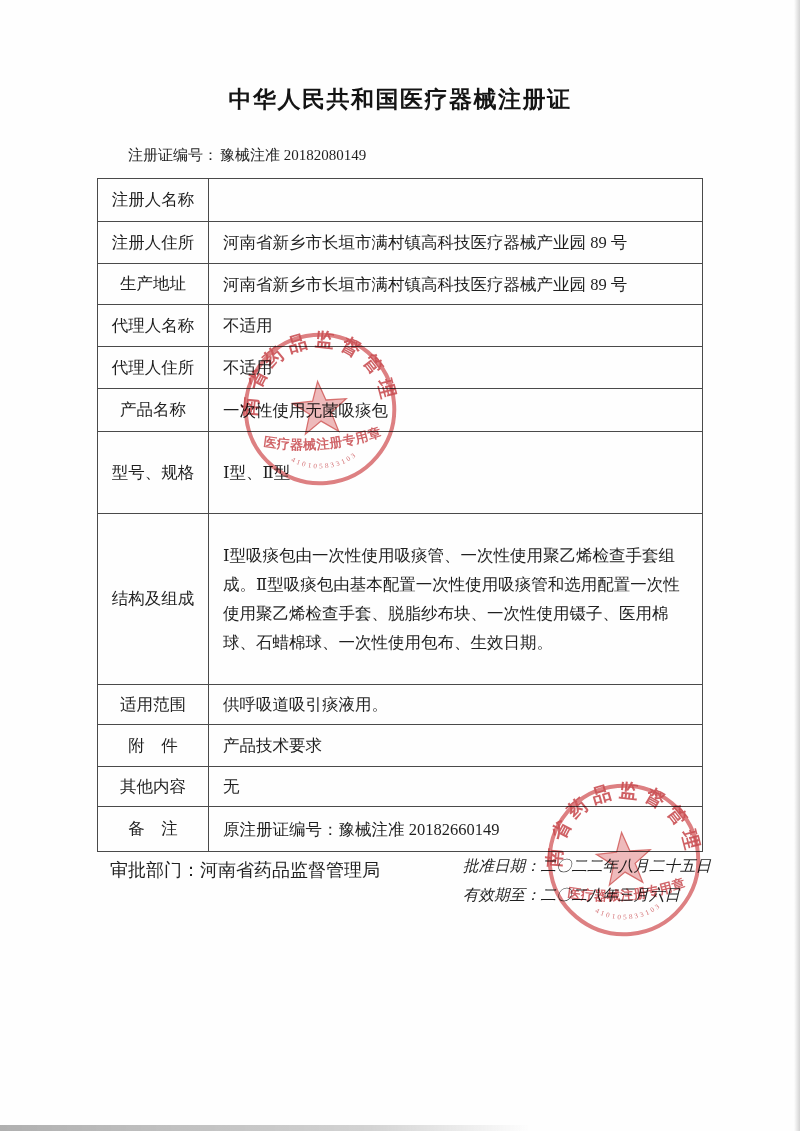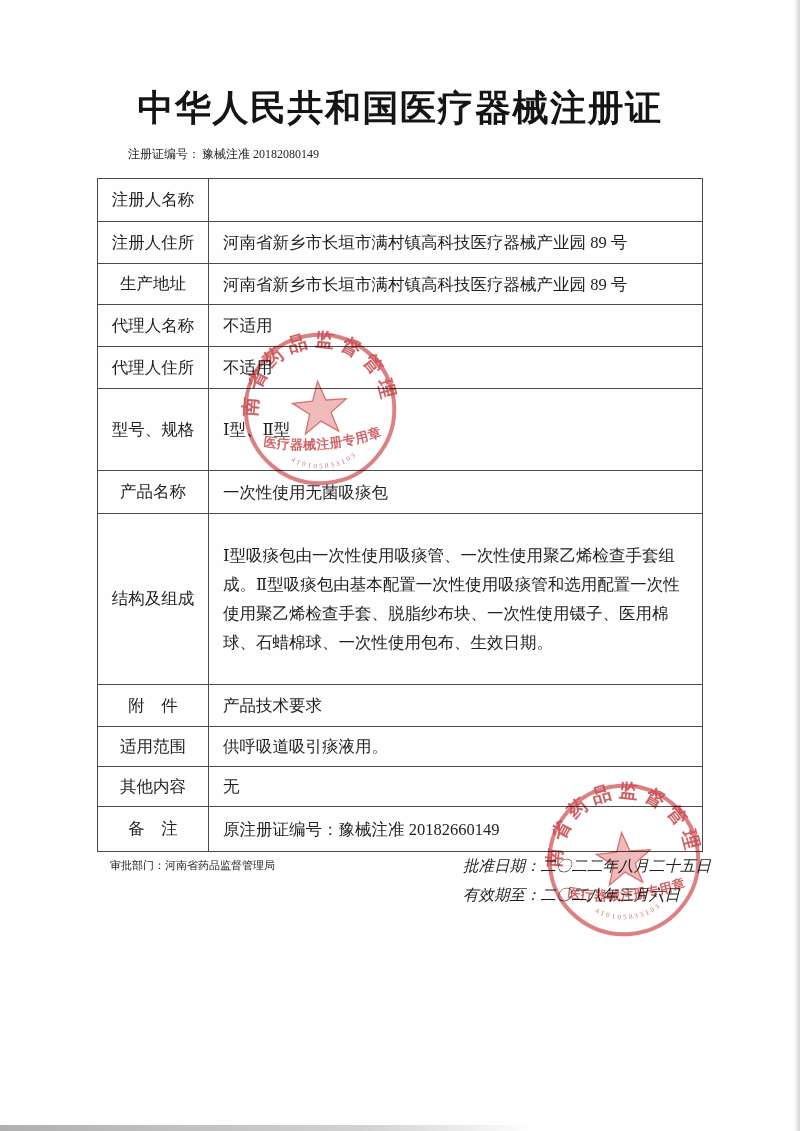--- a/index.html
+++ b/index.html
@@ -14,31 +14,31 @@
     height: 1131px;
     background: #fefefe;
     overflow: hidden;
   }
   .doc-title {
     position: absolute;
     top: 84px;
     left: 0;
     width: 100%;
     text-align: center;
-    font-size: 36px;
+    font-size: 23px;
     font-weight: bold;
     letter-spacing: 1.5px;
     color: #141414;
     font-family: Liberation Serif, serif;
   }
   .cert-no-line {
     position: absolute;
     top: 146px;
     left: 128px;
-    font-size: 12px;
+    font-size: 15px;
     color: #1f1f1f;
   }
   .cert-no-line .num { margin-left: 2px; }
   .cert-table {
     position: absolute;
     top: 178px;
     left: 97px;
     width: 606px;
     border: 1.4px solid #4a4a4a;
     background: transparent;
@@ -63,21 +63,21 @@
     padding: 4px 22px 4px 14px;
     font-size: 16.5px;
     line-height: 29px;
     color: #1f1f1f;
     word-break: break-all;
   }
   .footer-dept {
     position: absolute;
     top: 858px;
     left: 110px;
-    font-size: 11px;
+    font-size: 18px;
     color: #1f1f1f;
   }
   .footer-dates {
     position: absolute;
     top: 855px;
     left: 463px;
     font-size: 15.5px;
     color: #1f1f1f;
   }
   .footer-dates .date-line { height: 29px; line-height: 22px; font-style: italic; }
@@ -131,39 +131,39 @@
       <div class="cell-value">河南省新乡市长垣市满村镇高科技医疗器械产业园 89 号</div>
     </div>
     <div class="row" style="height:42px">
       <div class="cell-label">代理人名称</div>
       <div class="cell-value">不适用</div>
     </div>
     <div class="row" style="height:42px">
       <div class="cell-label">代理人住所</div>
       <div class="cell-value">不适用</div>
     </div>
+    <div class="row" style="height:43px">
+      <div class="cell-label">产品名称</div>
+      <div class="cell-value">一次性使用无菌吸痰包</div>
+    </div>
     <div class="row" style="height:82px">
       <div class="cell-label">型号、规格</div>
       <div class="cell-value">Ⅰ型、Ⅱ型</div>
     </div>
-    <div class="row" style="height:43px">
-      <div class="cell-label">产品名称</div>
-      <div class="cell-value">一次性使用无菌吸痰包</div>
-    </div>
     <div class="row" style="height:171px">
       <div class="cell-label">结构及组成</div>
       <div class="cell-value">Ⅰ型吸痰包由一次性使用吸痰管、一次性使用聚乙烯检查手套组成。Ⅱ型吸痰包由基本配置一次性使用吸痰管和选用配置一次性使用聚乙烯检查手套、脱脂纱布块、一次性使用镊子、医用棉球、石蜡棉球、一次性使用包布、生效日期。</div>
     </div>
-    <div class="row" style="height:42px">
-      <div class="cell-label">附　件</div>
-      <div class="cell-value">产品技术要求</div>
-    </div>
     <div class="row" style="height:40px">
       <div class="cell-label">适用范围</div>
       <div class="cell-value">供呼吸道吸引痰液用。</div>
+    </div>
+    <div class="row" style="height:42px">
+      <div class="cell-label">附　件</div>
+      <div class="cell-value">产品技术要求</div>
     </div>
     <div class="row" style="height:40px">
       <div class="cell-label">其他内容</div>
       <div class="cell-value">无</div>
     </div>
     <div class="row" style="height:45px">
       <div class="cell-label">备　注</div>
       <div class="cell-value">原注册证编号：豫械注准 20182660149</div>
     </div>
   </div>

